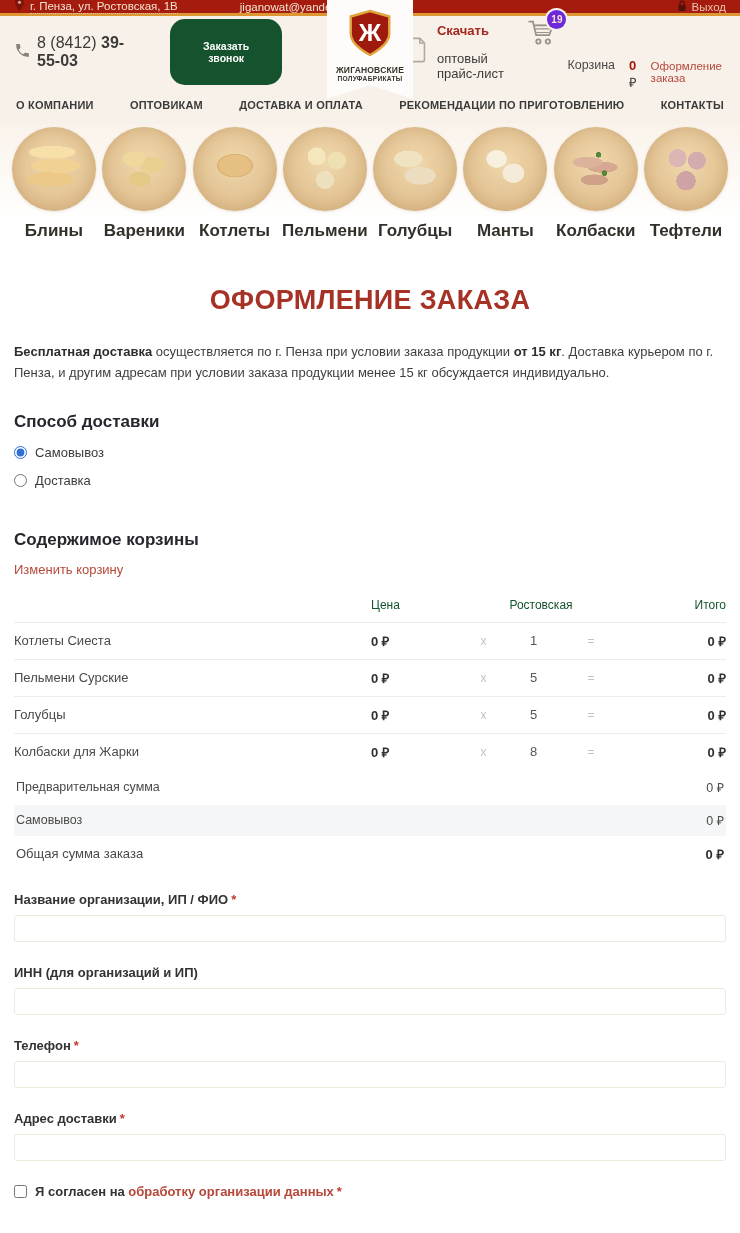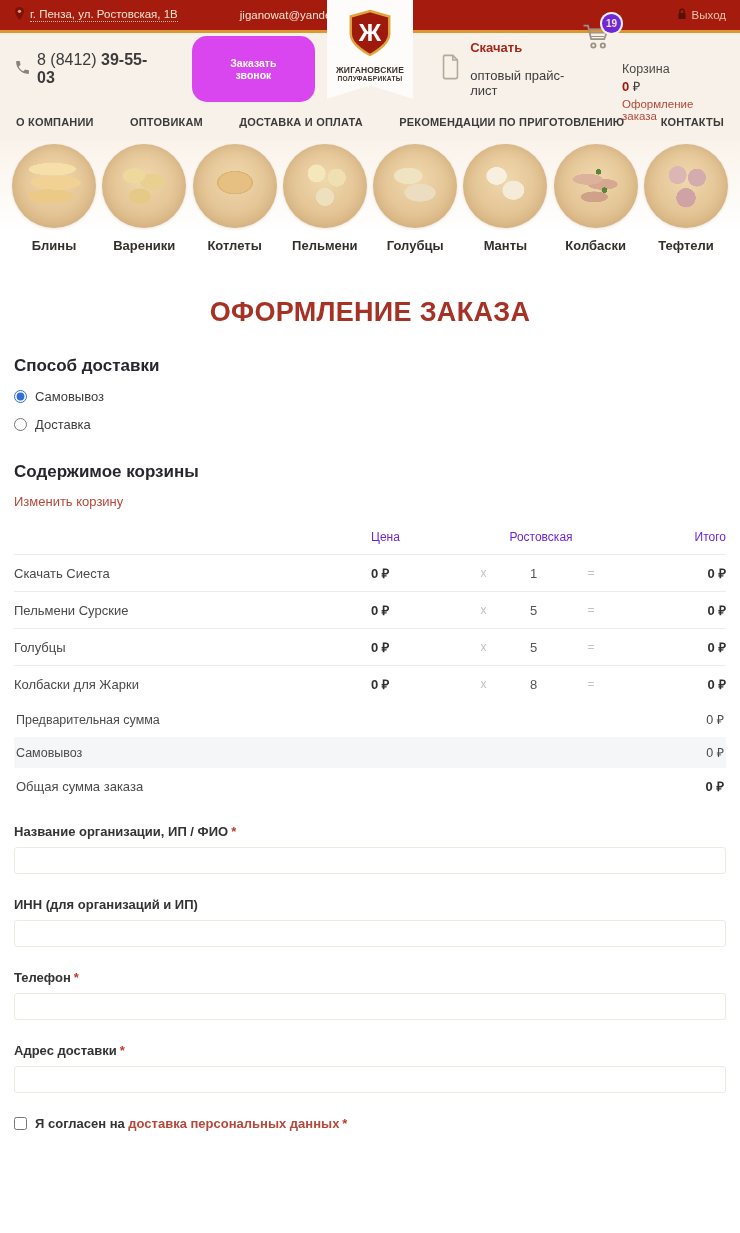--- a/index.html
+++ b/index.html
@@ -1,93 +1,93 @@
 <!DOCTYPE html>
 <html lang="ru"><head>
 <meta charset="utf-8">
 <style>
   * { margin:0; padding:0; box-sizing:border-box; }
   html,body { width:740px; }
   body { font-family:"Liberation Sans", sans-serif; background:#ffffff; color:#3b3b3b; }
 
   
-  .topbar { background:#a51c0f; border-bottom:3px solid #dc9732; height:33px;
+  .topbar { background:#a51c0f; border-bottom:3px solid #dc9732; height:16px;
             display:flex; align-items:center; padding:0 14px; position:relative; }
   .topbar .addr { display:flex; align-items:center; gap:5px; }
   .topbar .addr-text { color:#f3e4d1; font-size:11.5px; border-bottom:1px dotted #e0bfa4; padding-bottom:1px; cursor:pointer; }
   .topbar .email { color:#f3e4d1; font-size:11.5px; margin-left:62px; }
   .topbar .logout { margin-left:auto; display:flex; align-items:center; gap:5px; color:#eec3ad; font-size:11.5px; cursor:pointer; }
 
   
   .ribbon { position:absolute; left:50%; transform:translateX(-50%); top:0; width:86px; height:99px;
             background:#fdfcfa; z-index:30;
             clip-path:polygon(0 0,100% 0,100% 100%,50% 86%,0 100%);
             filter:drop-shadow(0 3px 4px rgba(60,30,10,.25));
             display:flex; flex-direction:column; align-items:center; padding-top:9px; }
   .ribbon .brand1 { font-size:8.5px; font-weight:800; color:#3a332c; margin-top:4px; letter-spacing:.2px; }
   .ribbon .brand2 { font-size:6.6px; font-weight:800; color:#3a332c; letter-spacing:.3px; }
 
   
   .header { background:#f8f1e9; height:72px; display:flex; align-items:center; padding:0 14px; position:relative; }
   .phone-block { display:flex; align-items:center; gap:6px; }
   .phone-text { font-size:16px; color:#3b3b3b; }
   .phone-text b { font-weight:800; }
-  .call-btn { margin-left:36px; background:#d946ef; color:#fff; border:none; font-family:inherit;
+  .call-btn { margin-left:36px; background:#14532d; color:#fff; border:none; font-family:inherit;
               font-size:10.5px; font-weight:700; padding:21px 22px; border-radius:15px; cursor:pointer; }
   .download { display:flex; align-items:center; gap:9px; margin-left:125px; cursor:pointer;justify-content:center; }
   .download .dl1 { color:#a4291c; font-weight:700; font-size:13px; }
   .download .dl2 { color:#3b3b3b; font-size:13px;margin-top:13px; }
   .cartbox { display:flex; align-items:flex-start; gap:10px; margin-left:auto; margin-right:4px; }
   .cart-icon-wrap { position:relative; margin-top:6px; }
   .cart-badge { position:absolute; top:-9px; right:-9px; width:19px; height:19px; border-radius:50%;
                 background:#6d28d9; color:#f6e3d2; font-size:10px; font-weight:700;
                 display:flex; align-items:center; justify-content:center; box-shadow:0 0 0 2px #f8f1e9; }
-  .cart-info { display:flex; flex-direction:column; gap:1px;margin-top:45px; }
+  .cart-info { display:flex; flex-direction:row; gap:14px;margin-top:45px; }
   .cart-label { font-size:12.5px; color:#4a4a4a; }
   .cart-sum { font-size:13px; color:#3b3b3b; }
   .cart-sum .amt { color:#a4150a; font-weight:800; }
   .cart-checkout { font-size:11.5px; color:#b5483a; cursor:pointer; margin-top:2px; }
 
   
   .nav { background:#f8f1e9; display:flex; justify-content:space-between; padding:11px 16px 13px; }
   .nav-item { font-size:11px; font-weight:700; color:#3a3a3a; letter-spacing:.2px; cursor:pointer; }
 
   
   .categories { background:linear-gradient(180deg,#faf3eb 0%,#ffffff 75%);
                 display:flex; justify-content:space-between; padding:3px 10px 12px; }
   .cat { width:88px; display:flex; flex-direction:column; align-items:center; cursor:pointer; }
   .cat-img { width:84px; height:84px; border-radius:50%;
              box-shadow:inset 0 0 14px rgba(120,80,30,.18), 0 1px 3px rgba(120,80,30,.15); }
-  .cat-label { margin-top:10px; font-size:13px; font-weight:700; color:#332f2a; }
+  .cat-label { margin-top:10px; font-size:17px; font-weight:700; color:#332f2a; }
   .wood { background-color:#e3c091; }
   .c-bliny    { background-image:radial-gradient(ellipse 34px 9px at 48% 30%, #f6dfa8 69%, transparent 70%),radial-gradient(ellipse 36px 10px at 52% 46%, #f1d294 69%, transparent 70%),radial-gradient(ellipse 34px 10px at 46% 62%, #ecc987 69%, transparent 70%),radial-gradient(circle at 50% 42%, #f0d8ad 0%, #dfbd8c 75%, #d2ab74 100%); }
   .c-vareniki { background-image:radial-gradient(ellipse 16px 11px at 38% 38%, #eed89c 68%, transparent 70%),radial-gradient(ellipse 18px 12px at 60% 45%, #e9d090 68%, transparent 70%),radial-gradient(ellipse 16px 11px at 45% 62%, #e5c987 68%, transparent 70%),radial-gradient(circle at 50% 42%, #f0d8ad 0%, #dfbd8c 75%, #d2ab74 100%); }
   .c-kotlety  { background-image:radial-gradient(ellipse 26px 17px at 50% 46%, #e6c083 60%, #d9ad6d 68%, transparent 70%),radial-gradient(circle at 50% 42%, #f0d8ad 0%, #dfbd8c 75%, #d2ab74 100%); }
   .c-pelmeni  { background-image:radial-gradient(circle 13px at 40% 35%, #f4e7bc 68%, transparent 70%),radial-gradient(circle 13px at 64% 40%, #efe0b2 68%, transparent 70%),radial-gradient(circle 13px at 50% 63%, #ece0be 68%, transparent 70%),radial-gradient(circle at 50% 42%, #f0d8ad 0%, #dfbd8c 75%, #d2ab74 100%); }
   .c-golubcy  { background-image:radial-gradient(ellipse 21px 12px at 42% 38%, #f0e3c2 66%, transparent 70%),radial-gradient(ellipse 23px 13px at 56% 58%, #ecdcc0 66%, transparent 70%),radial-gradient(circle at 50% 42%, #f0d8ad 0%, #dfbd8c 75%, #d2ab74 100%); }
   .c-manty    { background-image:radial-gradient(ellipse 15px 13px at 40% 38%, #f7f0de 66%, transparent 70%),radial-gradient(ellipse 16px 14px at 60% 55%, #f4ecd8 66%, transparent 70%),radial-gradient(circle at 50% 42%, #f0d8ad 0%, #dfbd8c 75%, #d2ab74 100%); }
   .c-kolbaski { background-image:radial-gradient(circle 3px at 53% 33%, #57863b 90%, transparent),radial-gradient(circle 3px at 60% 55%, #57863b 90%, transparent),radial-gradient(ellipse 22px 8px at 40% 42%, #dcb29a 66%, transparent 70%),radial-gradient(ellipse 22px 8px at 58% 48%, #d6a892 66%, transparent 70%),radial-gradient(ellipse 20px 8px at 48% 63%, #d0a189 66%, transparent 70%),radial-gradient(circle at 50% 42%, #f0d8ad 0%, #dfbd8c 75%, #d2ab74 100%); }
   .c-tefteli  { background-image:radial-gradient(circle 13px at 40% 37%, #dbb6b4 68%, transparent 70%),radial-gradient(circle 13px at 63% 40%, #d5acae 68%, transparent 70%),radial-gradient(circle 14px at 50% 64%, #cfa3a6 68%, transparent 70%),radial-gradient(circle at 50% 42%, #f0d8ad 0%, #dfbd8c 75%, #d2ab74 100%); }
 
   
   .main { background:#fff; padding:0 14px 4px; }
   h1.page-title { margin-top:32px; text-align:center; font-size:27px; font-weight:800; color:#a63125; letter-spacing:.3px; }
   .intro { margin-top:26px; font-size:13px; line-height:1.6; color:#3f3f3f; }
   .intro b { color:#2d2d2d; }
   h2.section { font-size:17px; font-weight:800; color:#27262e; }
   .h-delivery { margin-top:28px; }
   .radio-row { display:flex; align-items:center; gap:8px; margin-top:13px; font-size:13px; color:#3c3c3c; cursor:pointer; }
   .radio-row input { accent-color:#2f6fd6; width:13px; height:13px; cursor:pointer; }
-  .h-cart { margin-top:30px; }
+  .h-cart { margin-top:42px; }
   .edit-link { display:inline-block; margin-top:12px; font-size:13px; color:#b5483a; cursor:pointer; }
 
   
   .cart-table { margin-top:14px; }
   .t-row { display:grid; grid-template-columns:1fr 90px 45px 55px 60px 105px; align-items:center; }
-  .t-head { color:#6d28d9; font-size:12px; padding:6px 0 10px; }
+  .t-head { color:#14532d; font-size:12px; padding:6px 0 10px; }
   .t-item { border-top:1px solid #ececec; padding:9px 0; font-size:13px; }
   .t-item:last-of-type { border-bottom:1px solid #ececec; }
   .cell-name { color:#4a4a4a; }
   .cell-price, .cell-total { font-weight:700; color:#2f2f2f; }
   .cell-op { color:#c2c2c2; text-align:center; font-size:12px; }
   .cell-qty { text-align:center; color:#555; }
   .cell-total, .col-total { text-align:right; }
   .col-qty-head { grid-column:3 / span 3; text-align:center; }
   .sum-row { display:flex; justify-content:space-between; align-items:center; padding:7px 2px; font-size:12.5px; color:#4a4a4a; margin-top:2px; }
   .sum-row .sum-val { color:#4a4a4a; }
@@ -223,20 +223,21 @@
   </div>
   <div class="cat">
     <div class="cat-img wood c-tefteli"></div>
     <div class="cat-label">Тефтели</div>
   </div>
 </div>
 
 <div class="main">
   <h1 class="page-title">ОФОРМЛЕНИЕ ЗАКАЗА</h1>
 
+  <p class="intro"><b>Бесплатная доставка</b><span> осуществляется по г. Пенза при условии заказа продукции </span><b>от 15 кг</b><span>. Доставка курьером по г. Пенза, и другим адресам при условии заказа продукции менее 15 кг обсуждается индивидуально.</span></p>
 
   <h2 class="section h-delivery">Способ доставки</h2>
   <label class="radio-row">
     <input type="radio" name="delivery" checked="" style="">
     <span>Самовывоз</span>
   </label>
   <label class="radio-row">
     <input type="radio" name="delivery" style="">
     <span>Доставка</span>
   </label>
@@ -246,21 +247,21 @@
 
   <div class="cart-table">
     <div class="t-row t-head">
       <span></span>
       <span>Цена</span>
       <span class="col-qty-head">Ростовская</span>
       <span class="col-total">Итого</span>
     </div>
 
     <div class="t-row t-item">
-      <span class="cell-name">Скачать Сиеста</span>
+      <span class="cell-name">Котлеты Сиеста</span>
       <span class="cell-price">0 ₽</span>
       <span class="cell-op">x</span>
       <span class="cell-qty">1</span>
       <span class="cell-op">=</span>
       <span class="cell-total">0 ₽</span>
     </div>
     <div class="t-row t-item">
       <span class="cell-name">Пельмени Сурские</span>
       <span class="cell-price">0 ₽</span>
       <span class="cell-op">x</span>
@@ -313,17 +314,17 @@
       <div class="flabel"><span>Телефон</span><span class="star">*</span></div>
       <input class="finput" type="text" value="" style="">
     </div>
     <div class="fgroup">
       <div class="flabel"><span>Адрес доставки</span><span class="star">*</span></div>
       <input class="finput" type="text" value="" style="">
     </div>
 
     <label class="consent">
       <input type="checkbox" style="">
-      <span><span>Я согласен на </span><span class="link">доставка персональных данных</span><span class="star">*</span></span>
+      <span><span>Я согласен на </span><span class="link">обработку организации данных</span><span class="star">*</span></span>
     </label>
 
   </div>
 </div>
 
 </body></html>

